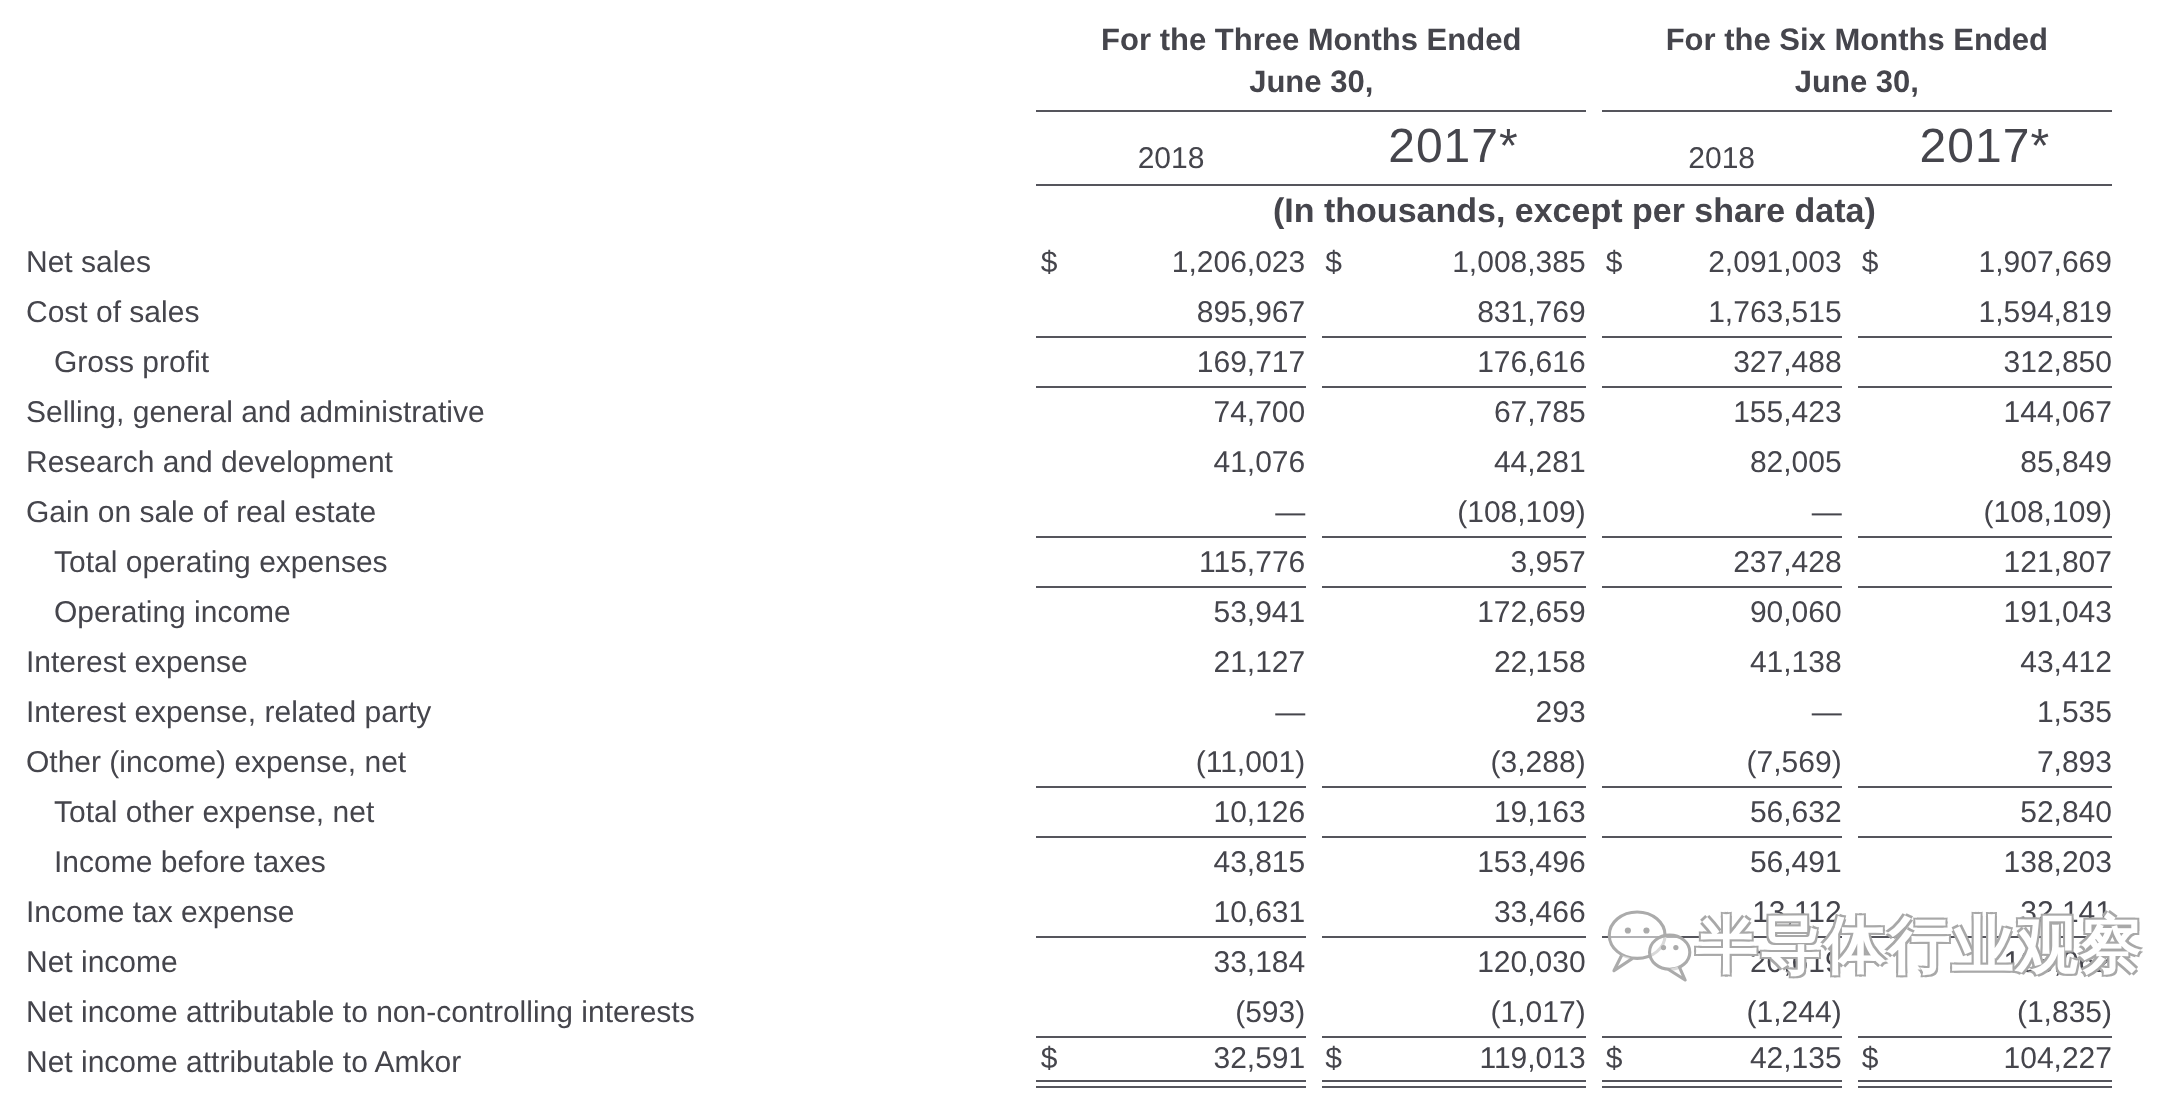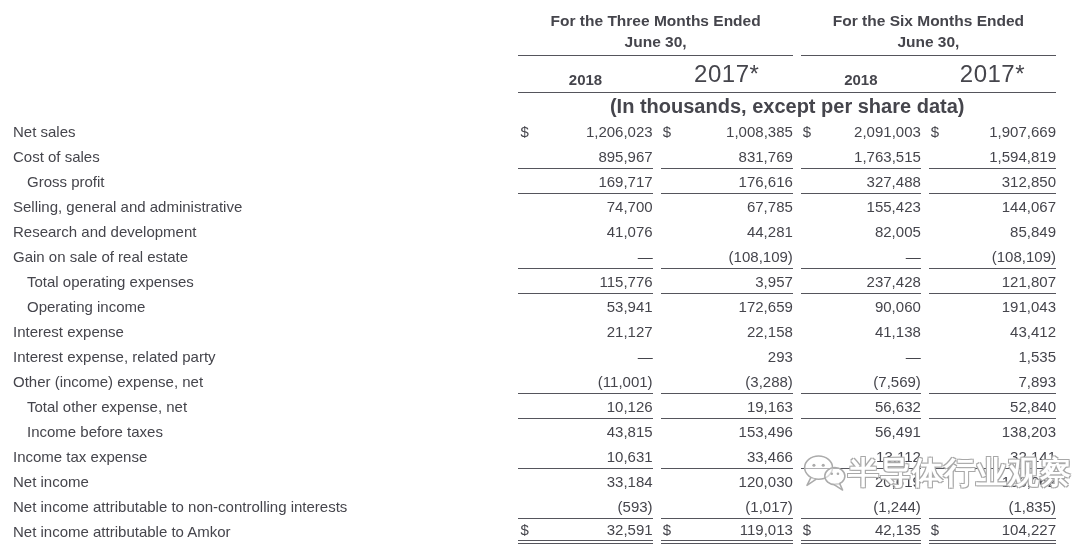--- a/index.html
+++ b/index.html
@@ -23,25 +23,25 @@
   col.c-label{width:494px;}
   col.c-g1{width:132px;}
   col.c-g2{width:130px;}
   col.c-g3{width:118px;}
   col.c-g4{width:125px;}
   th,td{padding:0;vertical-align:middle;font-size:15px;}
   thead th{font-weight:700;text-align:center;color:var(--text);}
   .grp-h{border-bottom:1.5px solid var(--rule);height:48px;vertical-align:bottom;padding-bottom:3px;}
   .grp-h div{line-height:21px;font-size:15.5px;white-space:nowrap;}
   .years-row th{height:32px;vertical-align:bottom;padding-bottom:4px;}
-  .yr-bold{font-size:15px;font-weight:700;}
+  .yr-bold{font-size:15px;font-weight:400;}
   .yr-light{font-size:24px;font-weight:400;letter-spacing:0.5px;}
   .caption{
     border-top:1.5px solid var(--rule);
-    height:26px;font-size:20px;font-weight:700;text-align:center;
+    height:26px;font-size:17px;font-weight:700;text-align:center;
     white-space:nowrap;
   }
   tbody tr{height:25px;margin-left:48px;}
   td.lbl{text-align:left;padding-left:5px;white-space:nowrap;overflow:hidden;}
   td.lbl.ind{padding-left:19px;}
   td.num{text-align:right;}
   .cf{display:flex;justify-content:space-between;align-items:baseline;width:100%;}
   .cur{text-align:left;padding-left:2px;min-width:12px;}
   .val{text-align:right;white-space:nowrap;}
   tr.u-single td.num{border-bottom:1.5px solid var(--rule);}

